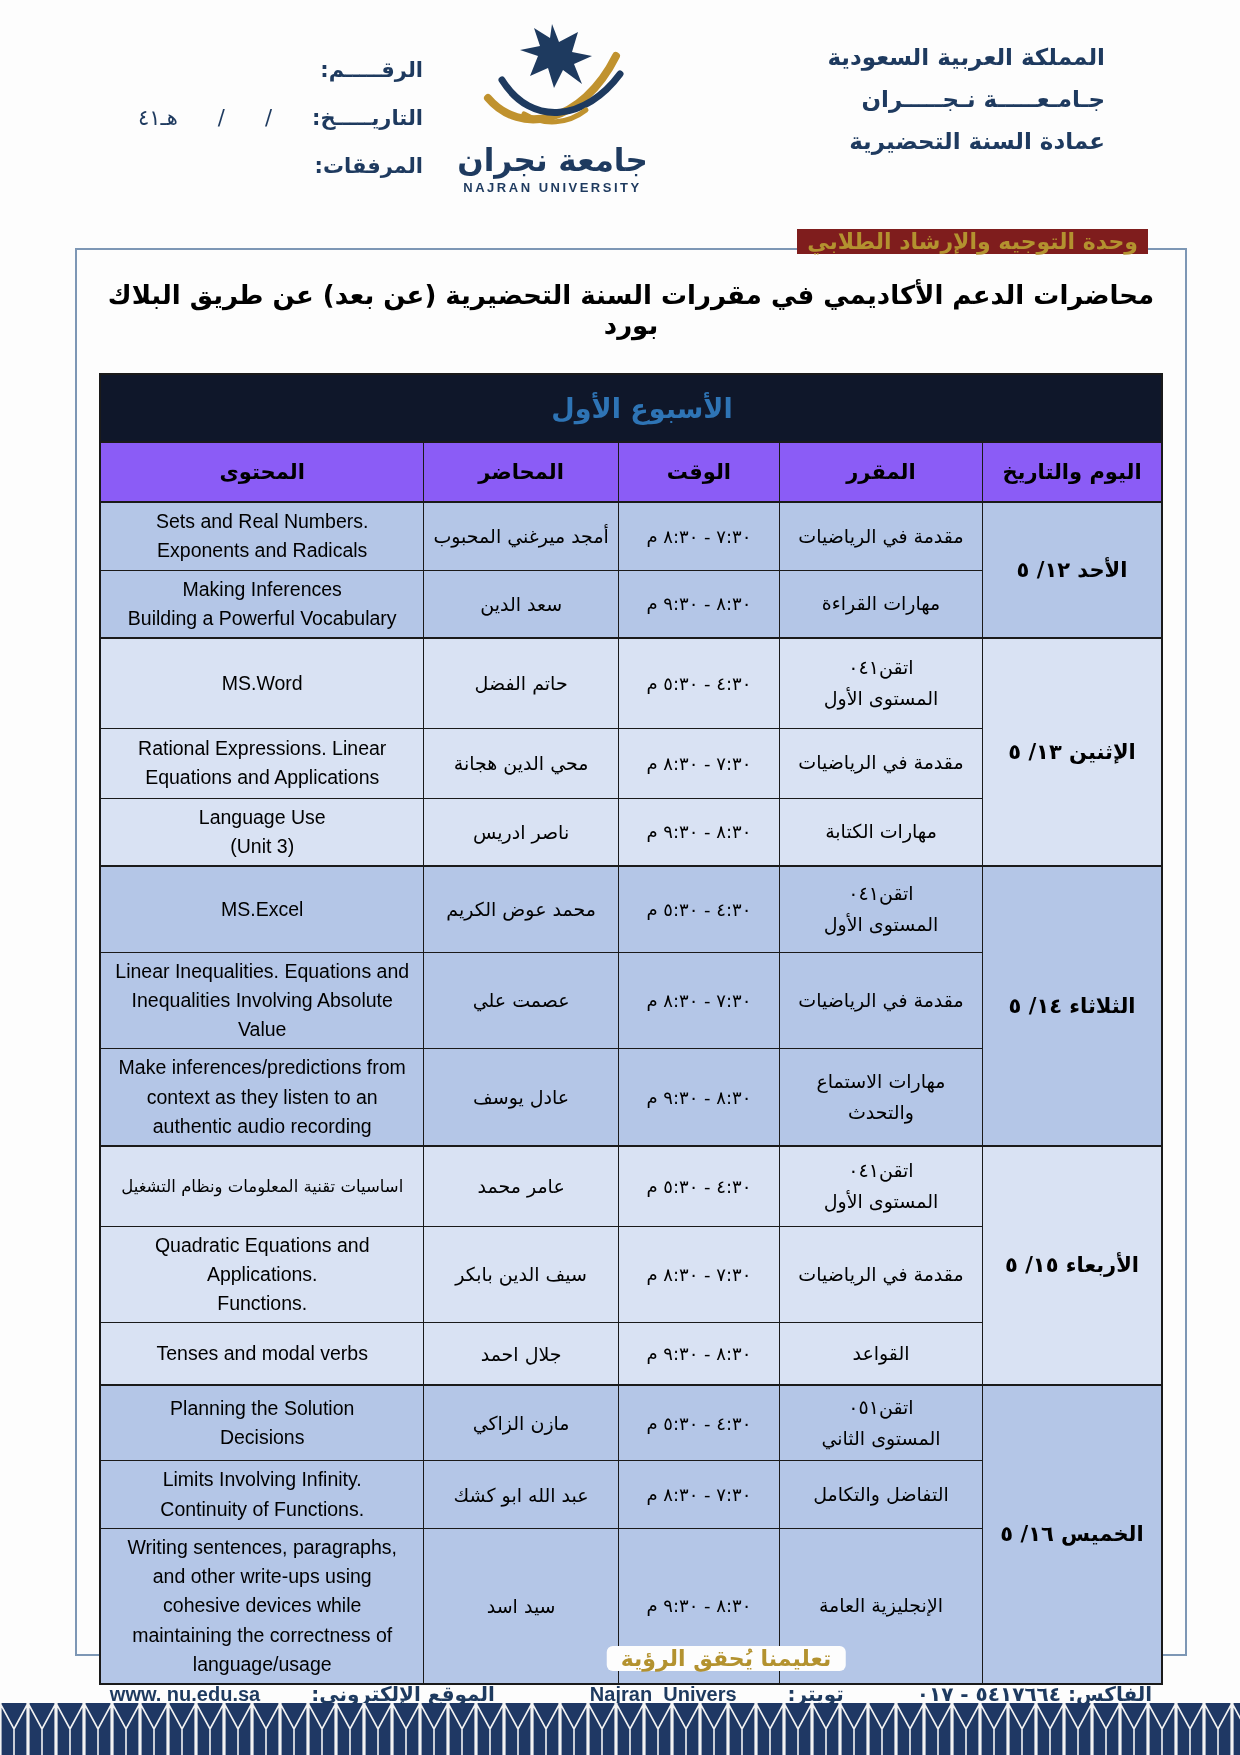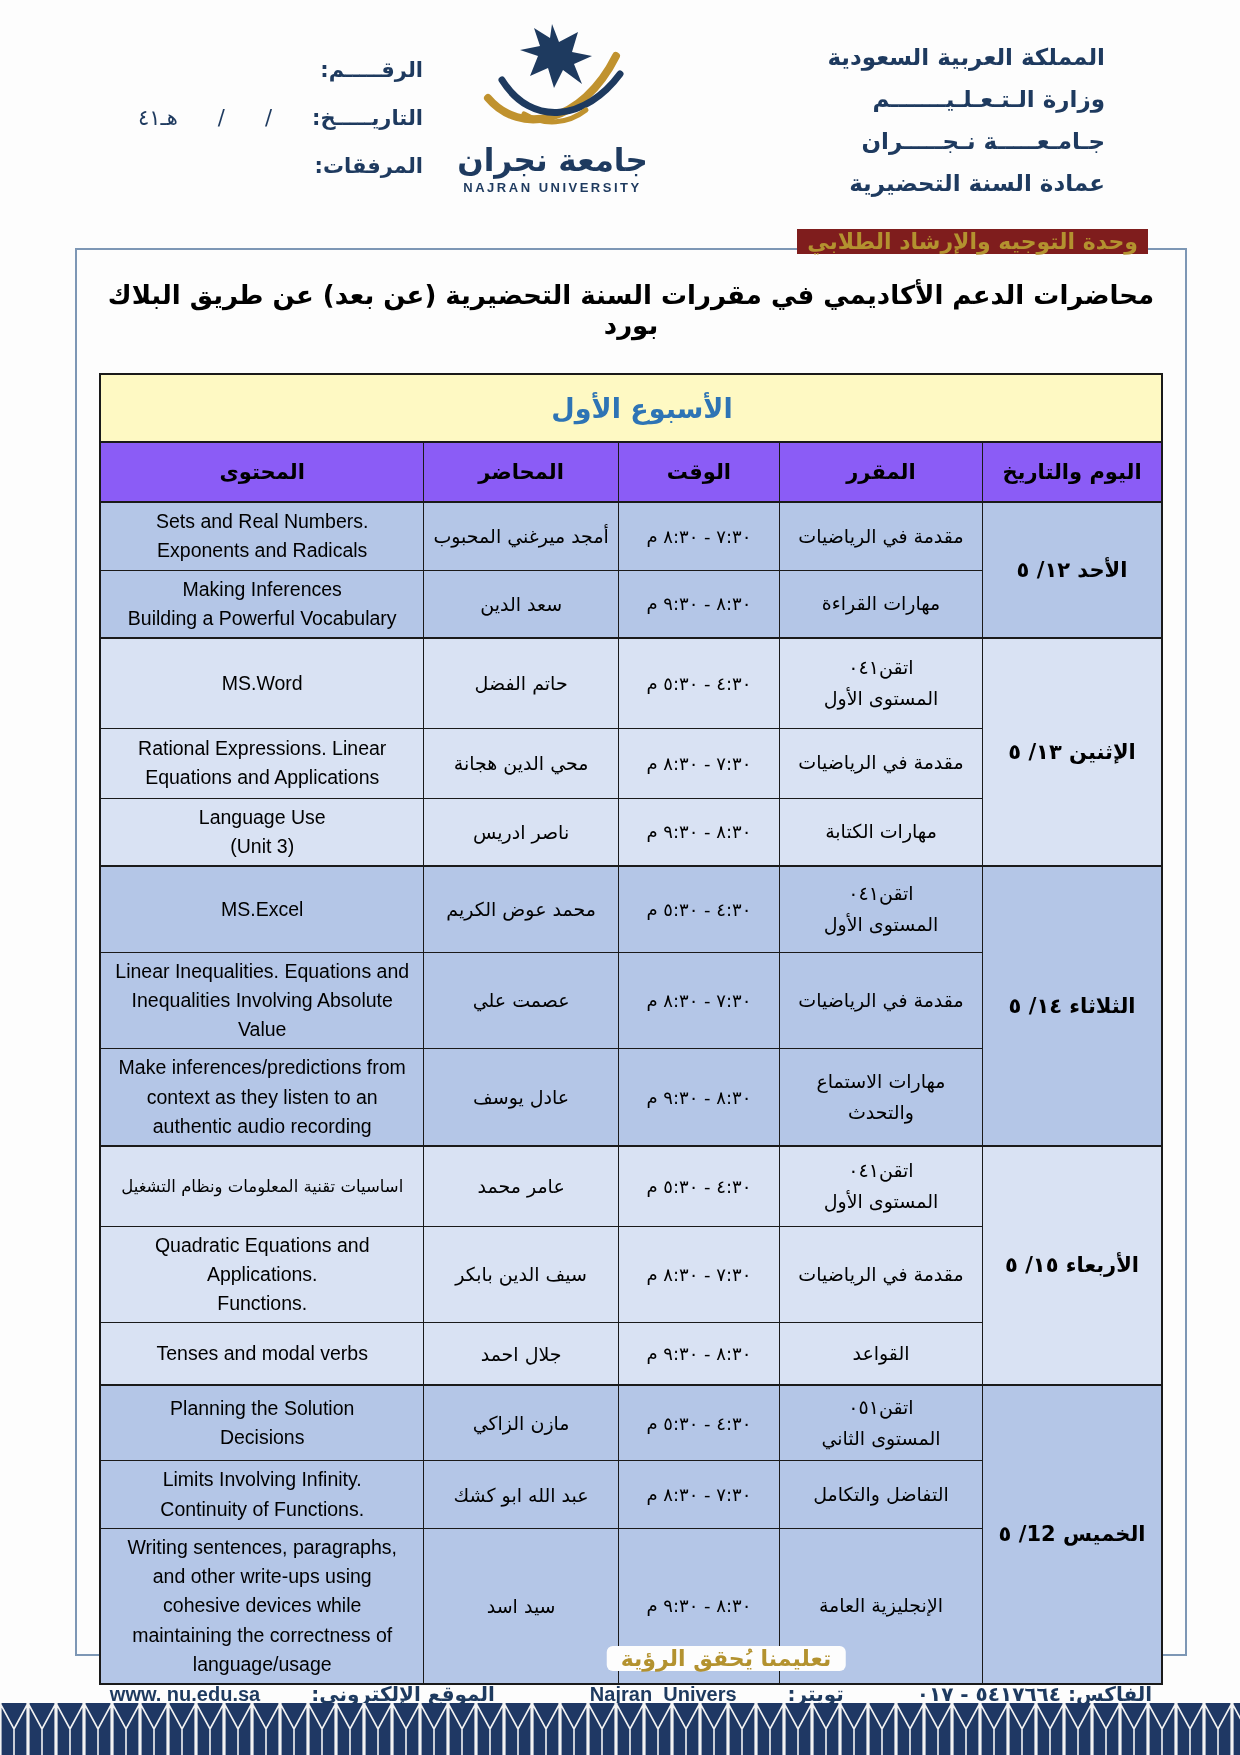--- a/index.html
+++ b/index.html
@@ -25,21 +25,21 @@
   .doc-title{margin:30px 10px 0;text-align:center;direction:rtl;font-weight:bold;
              font-size:26px;color:#000;}
   .motto{position:absolute;bottom:-17px;left:calc(50% + 95px);transform:translateX(-50%);
          background:#fdfdfd;padding:0 14px;color:#b3922f;font-weight:bold;font-size:22px;
          direction:rtl;white-space:nowrap;border-radius:6px;}
   
   .sched-table{margin:33px auto 0;border-collapse:collapse;direction:rtl;width:1064px;
                border:2px solid #1a1a1a;}
   .sched-table td,.sched-table th{border:1px solid #1a1a1a;text-align:center;
                vertical-align:middle;padding:4px 8px;}
-  .week-header td{background:#fef9c3;color:#2e74b5;font-weight:bold;font-size:27px;
+  .week-header td{background:#0f172a;color:#2e74b5;font-weight:bold;font-size:27px;
                height:58px;border-bottom:2px solid #1a1a1a;padding-left:30px;}
   .col-head th{background:#8b5cf6;color:#000;font-weight:bold;font-size:21px;height:50px;}
   .c-day{width:178px}.c-course{width:208px}.c-time{width:152px}.c-lect{width:196px}.c-content{width:330px}
   tr.medium td{background:#b4c6e7;}
   tr.light td{background:#d9e2f3;}
   tr.group-start td{border-top:2px solid #1a1a1a;}
   td.day{font-weight:bold;font-size:21px;}
   td.course{font-size:19px;white-space:pre-line;line-height:1.65;}
   td.time{font-size:18px;white-space:nowrap;}
   td.lect{font-size:19px;}
@@ -55,21 +55,20 @@
   .contact .latin{font-family:"Liberation Sans",sans-serif;}
   .band{position:absolute;left:0;bottom:0;width:1240px;height:52px;line-height:0;}
 </style>
 </head>
 <body>
 
 <div class="page">
 
   <div class="org-block">
     <div>المملكة العربية السعودية</div>
-    <div>وزارة الـتـعـلـيـــــــم</div>
     <div>جـامـعـــــة نـجـــــران</div>
     <div>عمادة السنة التحضيرية</div>
   </div>
 
   <div class="logo">
     <svg width="225" height="122" viewBox="0 0 225 122">
       <polygon fill="#1e3a5f" points="112,2 119,20 138,10 132,30 152,34 134,42 142,62 123,48 114,66 108,46 90,54 98,34 80,28 100,24 94,6 110,16"></polygon>
       <path d="M48,76 C80,114 142,102 176,34" stroke="#c0922e" stroke-width="8" fill="none" stroke-linecap="round"></path>
       <path d="M62,58 C92,106 146,98 180,52" stroke="#1e3a5f" stroke-width="7" fill="none" stroke-linecap="round"></path>
       <path d="M84,92 C104,104 128,102 146,88" stroke="#c0922e" stroke-width="5" fill="none" stroke-linecap="round"></path>
@@ -184,21 +183,21 @@
 Functions.</td>
       </tr>
       <tr class="light h62">
         <td class="course">القواعد</td>
         <td class="time">٨:٣٠ - ٩:٣٠ م</td>
         <td class="lect">جلال احمد</td>
         <td class="content en" dir="ltr">Tenses and modal verbs</td>
       </tr>
 
       <tr class="medium h76 group-start">
-        <td class="day" rowspan="3">الخميس 12/ ٥</td>
+        <td class="day" rowspan="3">الخميس ١٦/ ٥</td>
         <td class="course">اتقن٠٥١
 المستوى الثاني</td>
         <td class="time">٤:٣٠ - ٥:٣٠ م</td>
         <td class="lect">مازن الزاكي</td>
         <td class="content en" dir="ltr">Planning the Solution
 Decisions</td>
       </tr>
       <tr class="medium h62">
         <td class="course">التفاضل والتكامل</td>
         <td class="time">٧:٣٠ - ٨:٣٠ م</td>

